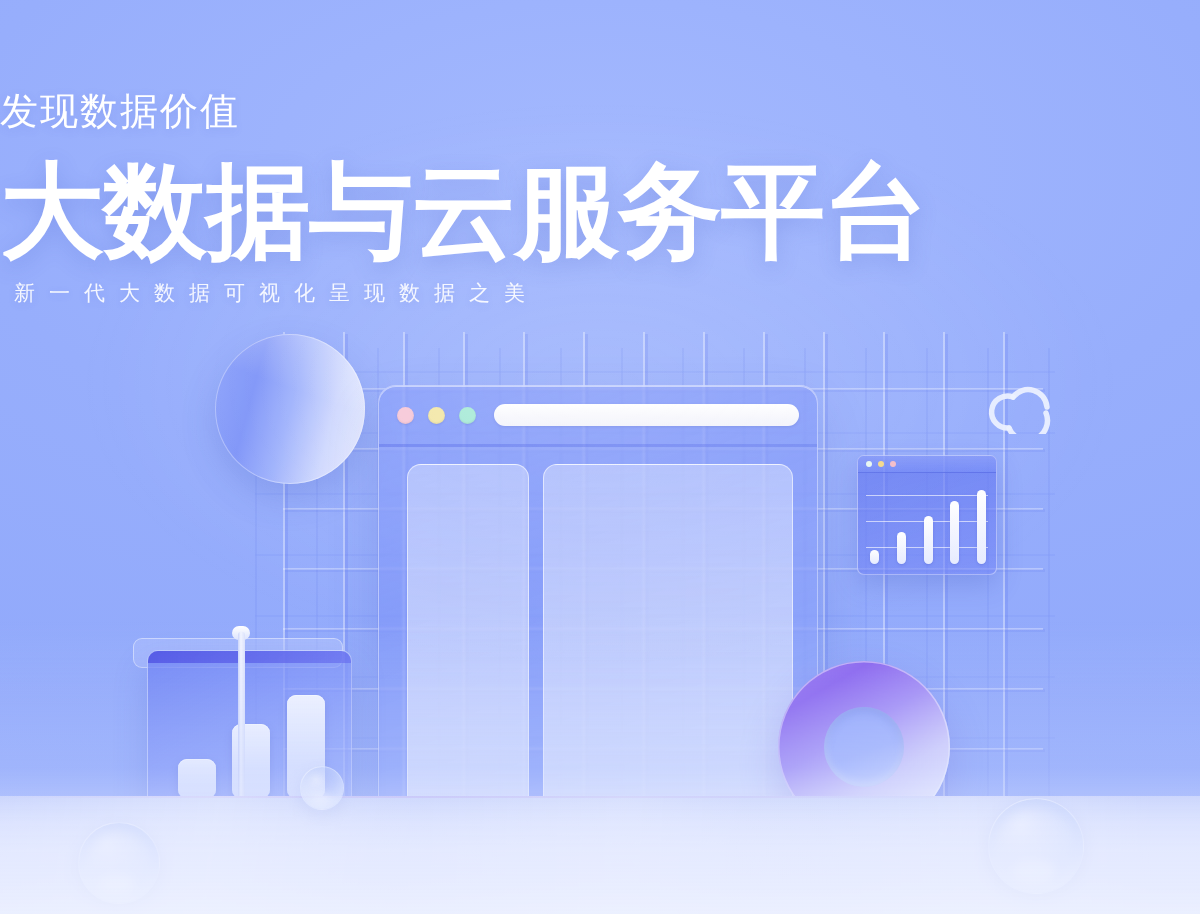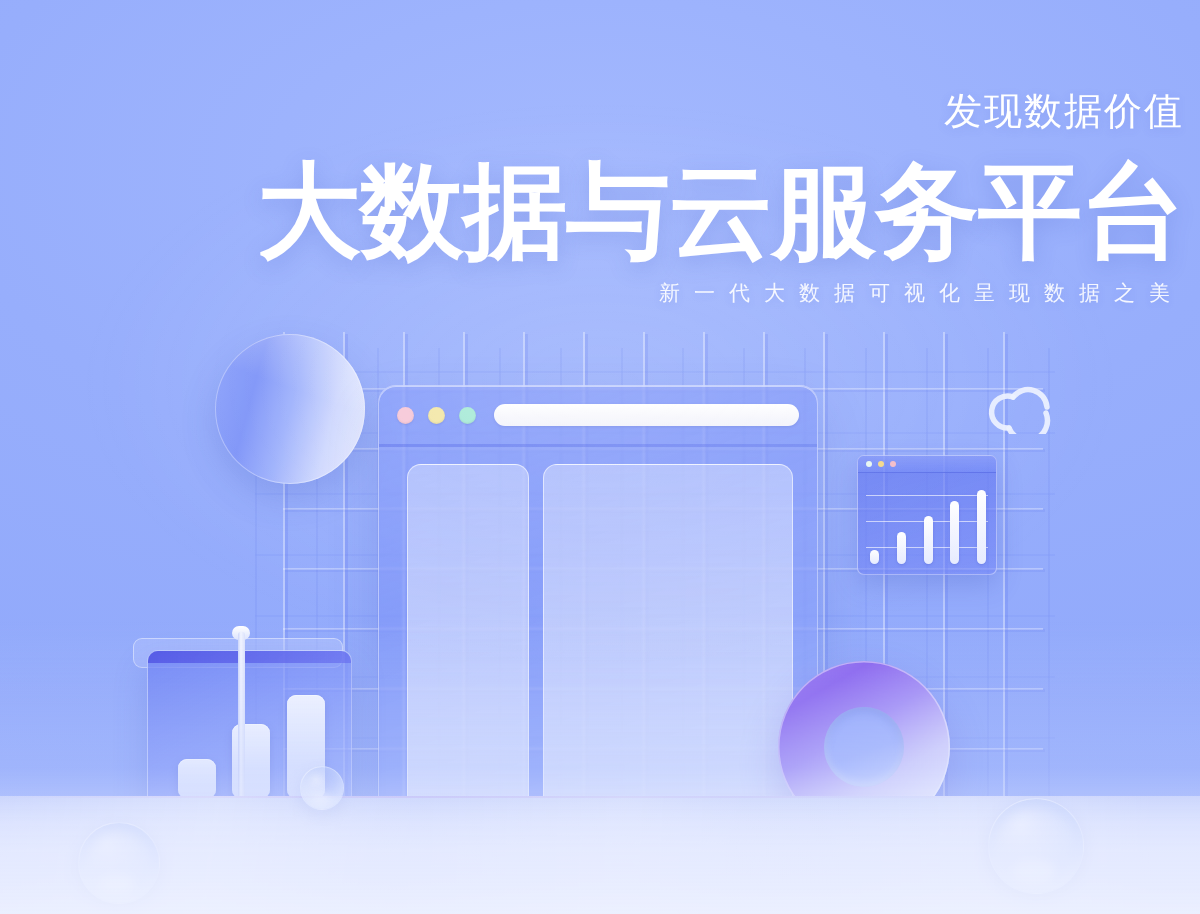--- a/index.html
+++ b/index.html
@@ -219,33 +219,32 @@
   }
   .sphere::after{
     content:"";position:absolute;left:24%;bottom:10%;width:46%;height:26%;
     border-radius:50%;background:rgba(255,255,255,.85);filter:blur(4px);
   }
   .sphere-a{left:78px;top:822px;width:82px;height:82px;}
   .sphere-b{left:300px;top:766px;width:44px;height:44px;}
   .sphere-c{left:988px;top:798px;width:96px;height:96px;}
 
   
-  .text-block{position:absolute;left:0;right:16px;top:0;text-align:right;z-index:40;}
+  .text-block{position:absolute;left:0;right:16px;top:0;text-align:left;z-index:40;}
   .eyebrow{
     margin-top:92px;
     font-size:38px;line-height:1;color:#ffffff;font-weight:400;
     letter-spacing:2px;
     text-shadow:0 2px 10px rgba(70,90,200,.18);
   }
   .headline{
     margin-top:28px;
     font-size:104px;line-height:1.02;color:#ffffff;font-weight:700;
     letter-spacing:-1px;
     text-shadow:0 6px 22px rgba(60,80,190,.22);
-    padding-left:32px;
   }
   .subline{
     margin-top:18px;
     font-size:21px;line-height:1;color:rgba(255,255,255,.90);font-weight:400;
     letter-spacing:14px;text-indent:14px;
     text-shadow:0 2px 8px rgba(70,90,200,.16);
   }
 </style>
 </head>
 <body>

